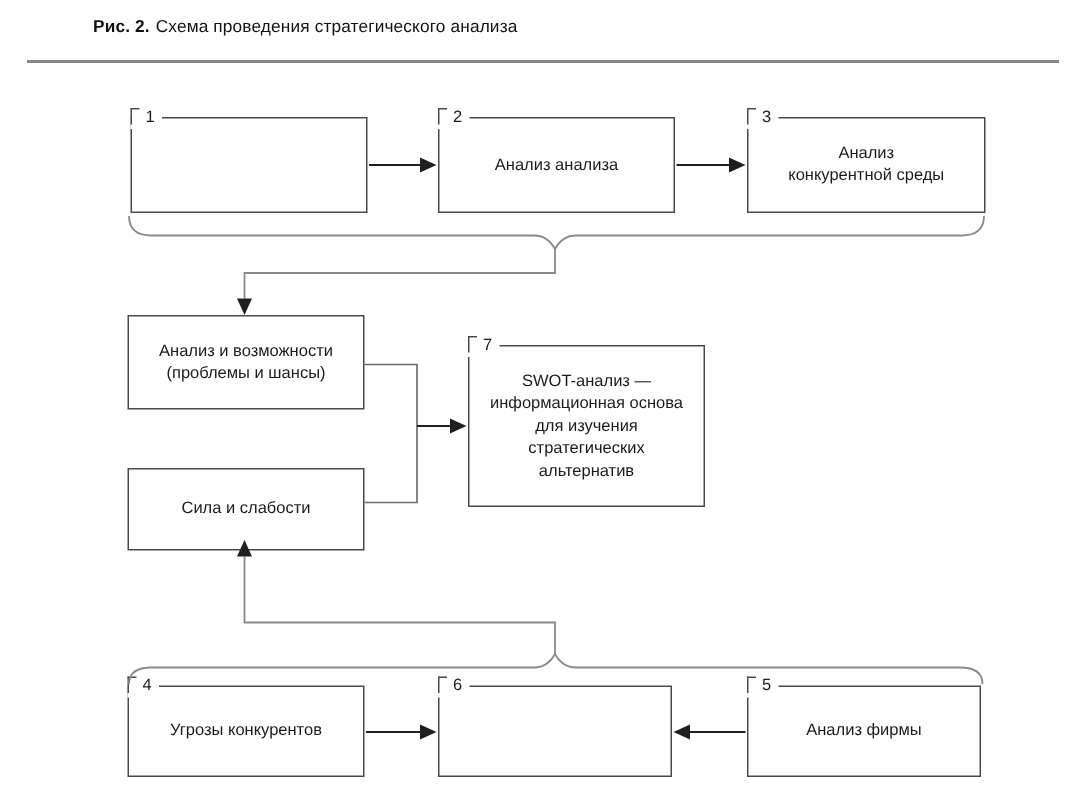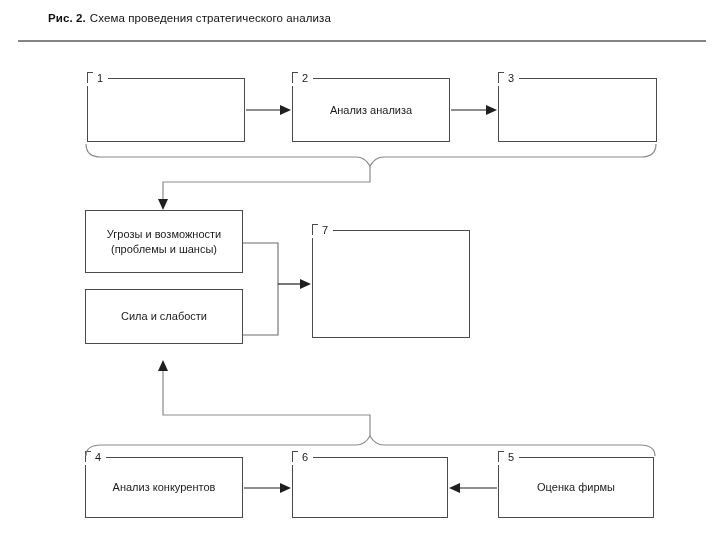--- a/index.html
+++ b/index.html
@@ -6,21 +6,21 @@
     --background:#ffffff; --box-border:#4a4a4a; --text:#1b1b1b;
     --connector-line:#8a8a8a; --stub-line:#6b6b6b; --arrow:#1f1f1f; --caption-rule:#858585;
   }
   html,body{margin:0;padding:0;}
   body{background:#e8e8e8;font-family:"Liberation Sans","DejaVu Sans",sans-serif;}
   .canvas{
     position:relative;width:720px;height:540px;background:var(--background);
     overflow:hidden;color:var(--text);
   }
   .caption{
-    position:absolute;left:8px;top:12px;font-size:11.5px;color:#111;
+    position:absolute;left:22px;top:12px;font-size:11.5px;color:#111;
     letter-spacing:.1px;white-space:nowrap;padding-left:40px;
   }
   .caption-label{font-weight:bold;margin-right:4px;}
   .rule{
     position:absolute;left:18px;top:40px;width:688px;height:2px;
     background:var(--caption-rule);
   }
   .wires{position:absolute;left:0;top:0;z-index:2;pointer-events:none;}
   .wire{fill:none;stroke:var(--connector-line);stroke-width:1.2;}
   .stub{fill:none;stroke:var(--stub-line);stroke-width:1.1;}
@@ -90,50 +90,57 @@
         <i class="tick"></i>
         <span>2</span>
       </span>
     <span class="label">Анализ анализа</span>
   </div>
   <div class="box" style="left:498px;top:78px;width:159px;height:64px">
     <span class="num">
         <i class="tick"></i>
         <span>3</span>
       </span>
+    <span class="label">Анализ
+конкурентной среды</span>
   </div>
 
   <div class="box" style="left:85px;top:210px;width:158px;height:63px">
-    <span class="label">Угрозы и возможности
+    <span class="label">Анализ и возможности
 (проблемы и шансы)</span>
   </div>
-  <div class="box" style="left:85px;top:289px;width:158px;height:55px">
+  <div class="box" style="left:85px;top:312px;width:158px;height:55px">
     <span class="label">Сила и слабости</span>
   </div>
   <div class="box" style="left:312px;top:230px;width:158px;height:108px">
     <span class="num">
         <i class="tick"></i>
         <span>7</span>
       </span>
+    <span class="label">SWOT-анализ —
+информационная основа
+для изучения
+стратегических
+альтернатив</span>
   </div>
 
   <div class="box" style="left:85px;top:457px;width:158px;height:61px">
     <span class="num">
         <i class="tick"></i>
         <span>4</span>
       </span>
-    <span class="label">Анализ конкурентов</span>
+    <span class="label">Угрозы конкурентов</span>
   </div>
   <div class="box" style="left:292px;top:457px;width:156px;height:61px">
     <span class="num">
         <i class="tick"></i>
         <span>6</span>
       </span>
   </div>
   <div class="box" style="left:498px;top:457px;width:156px;height:61px">
     <span class="num">
         <i class="tick"></i>
         <span>5</span>
       </span>
-    <span class="label">Оценка фирмы</span>
+    <span class="label">Анализ фирмы</span>
   </div>
 
 </div>
 
 </body></html>

